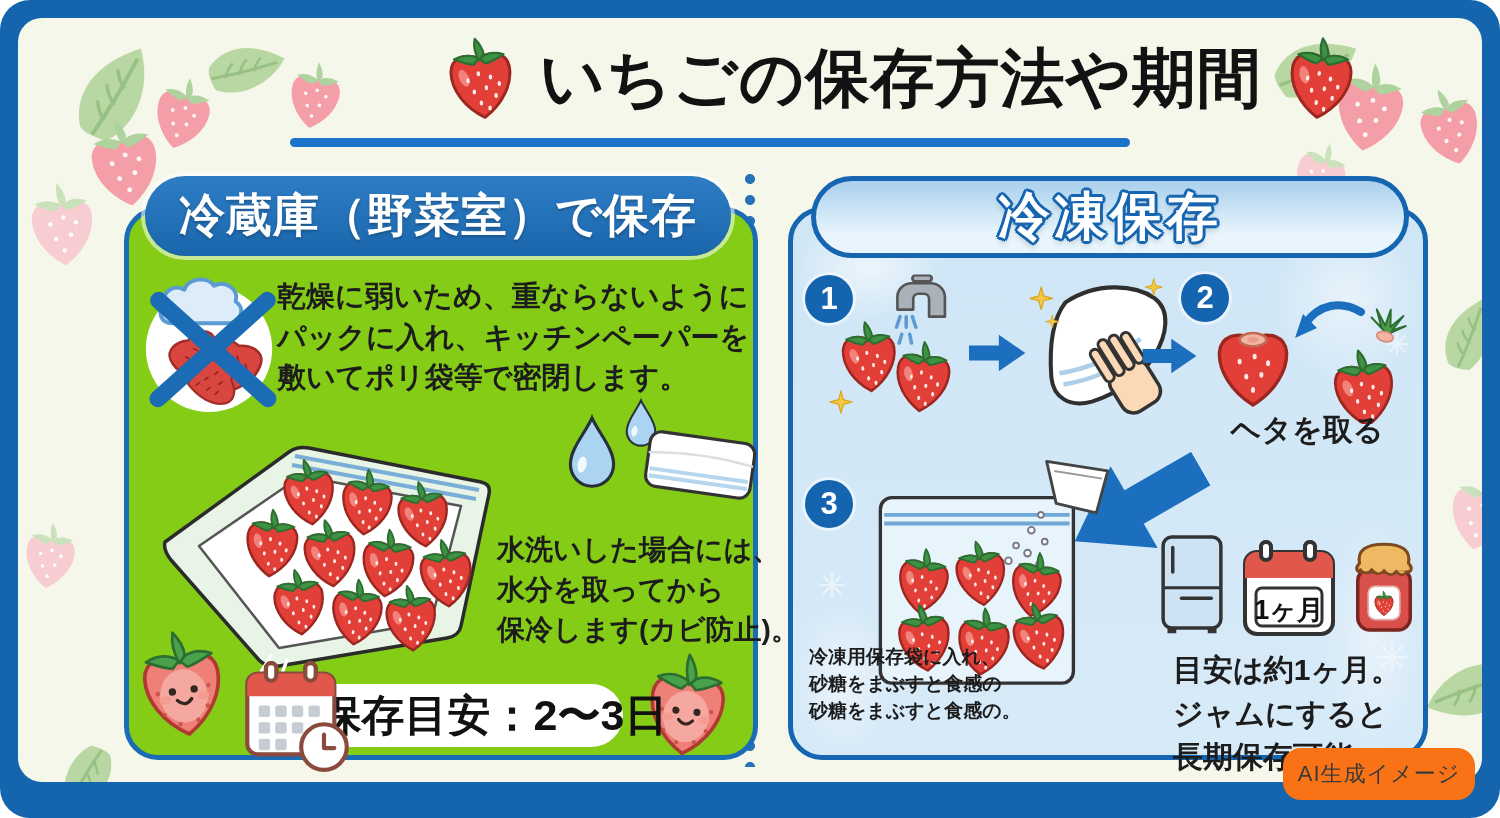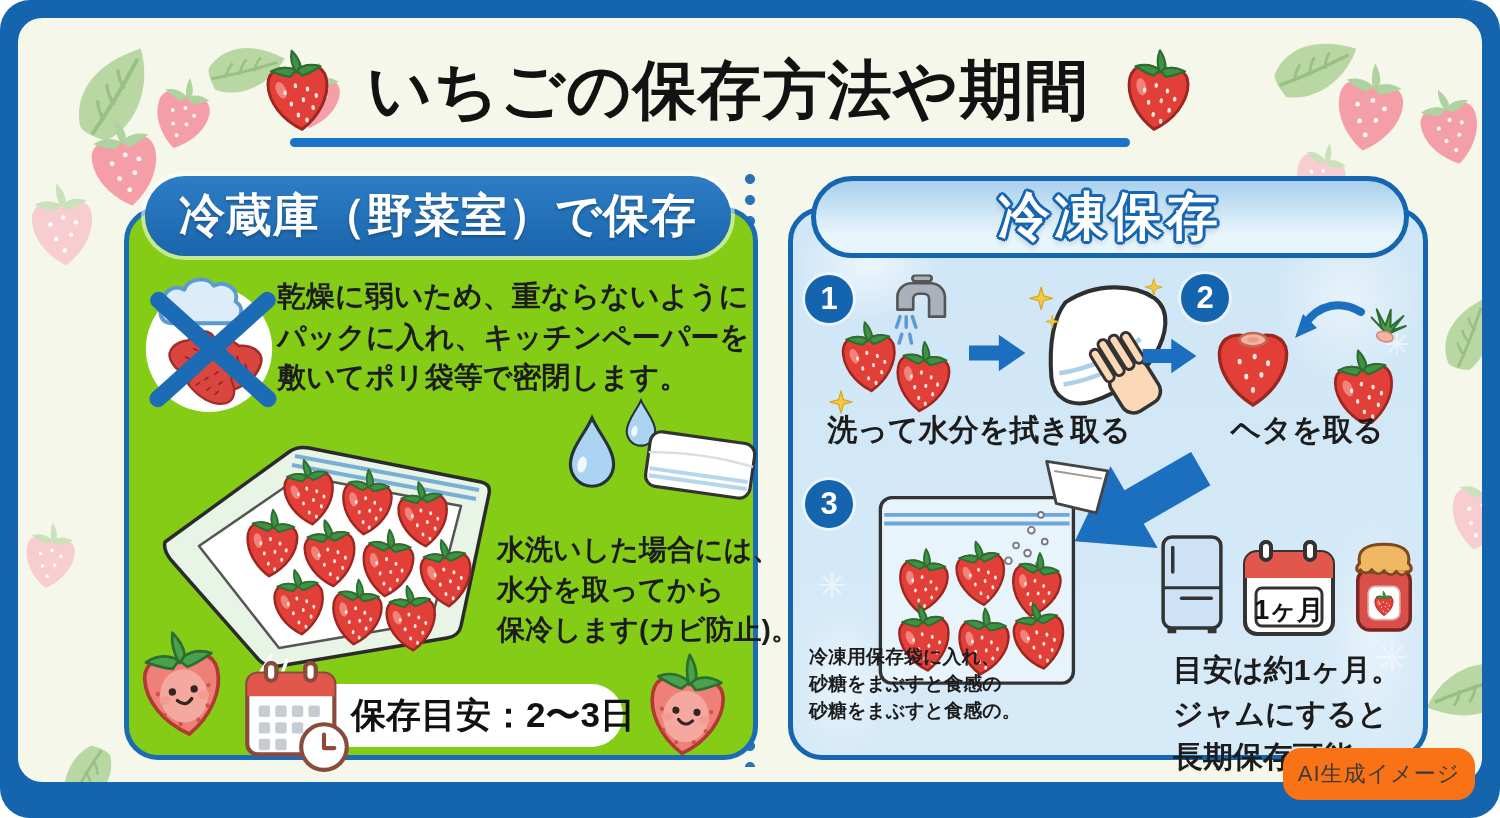--- a/index.html
+++ b/index.html
@@ -3,21 +3,21 @@
 <meta charset="utf-8">
 <style>
   html,body{margin:0;padding:0;background:#fff;}
   body{font-family:"Liberation Sans","DejaVu Sans",sans-serif;-webkit-font-smoothing:antialiased;}
   .canvas{position:relative;width:1500px;height:818px;background:#1465ad;border-radius:30px;overflow:hidden;}
   .inner{position:absolute;left:18px;top:18px;width:1464px;height:764px;background:#f6f7eb;border-radius:24px;overflow:hidden;}
   .defs{position:absolute;width:0;height:0;}
   .dec{position:absolute;pointer-events:none;}
 
   
-  .title-row{position:absolute;left:80px;top:22px;width:1260px;height:100px;display:flex;align-items:center;justify-content:center;gap:32px;}
+  .title-row{position:absolute;left:80px;top:10px;width:1260px;height:100px;display:flex;align-items:center;justify-content:flex-end;gap:22px;}
   .title-row h1{margin:0;font-size:64px;font-weight:900;color:#121212;letter-spacing:1px;white-space:nowrap;}
   .title-sb{width:74px;height:88px;}
   .title-sb.l{transform:rotate(-6deg);}
   .title-sb.r{transform:rotate(6deg);}
   .title-underline{position:absolute;left:272px;top:120px;width:840px;height:9px;background:#1b74c9;border-radius:6px;}
 
   
   .divider{position:absolute;left:726px;top:155px;width:12px;height:594px;
     background-image:radial-gradient(circle at 6px 6px,#2a72b8 4.6px,transparent 5.4px);
     background-size:12px 21px;background-repeat:repeat-y;}
@@ -45,21 +45,21 @@
   .txt{position:absolute;margin:0;font-weight:800;color:#1c1c1c;}
   .txt .ln{display:block;white-space:nowrap;}
   .intro{left:148px;top:64px;width:490px;font-size:29px;line-height:1.40;}
   .note{left:368px;top:318px;width:300px;font-size:28px;line-height:1.42;}
   .step-label{font-size:30px;text-align:center;white-space:nowrap;}
   .caption3{left:16px;top:432px;width:345px;font-size:19px;line-height:1.42;}
   .duration-right{left:380px;top:436px;width:255px;font-size:30px;line-height:1.45;}
 
   .duration-pill{position:absolute;left:176px;top:472px;width:318px;height:63px;background:#fff;border-radius:34px;
     display:flex;align-items:center;justify-content:center;padding-left:58px;box-sizing:border-box;}
-  .duration-pill span{font-size:35px;font-weight:800;color:#111;white-space:nowrap;}
+  .duration-pill span{font-size:43px;font-weight:800;color:#111;white-space:nowrap;}
 
   .step-badge{position:absolute;width:48px;height:48px;border-radius:50%;background:#1464b0;color:#fff;
     font-size:31px;font-weight:800;display:flex;align-items:center;justify-content:center;
     box-shadow:0 0 0 3px rgba(255,255,255,.5);z-index:3;}
 
   .credit-tab{position:absolute;left:1283px;top:748px;width:192px;height:52px;background:#f97316;border-radius:18px;
     display:flex;align-items:center;justify-content:center;z-index:6;}
   .credit-tab span{font-size:22px;font-weight:500;color:#3a3a3a;letter-spacing:1px;}
 </style>
 </head>
@@ -463,21 +463,20 @@
       <span>2</span>
     </div>
     <svg class="abs" style="left:418px;top:88px;width:212px;height:124px" viewBox="0 0 212 124">
       <use href="#sb-hulled" x="0" y="18" width="84" height="92"></use>
       <path d="M150,12 C130,0 108,4 94,24" stroke="#1b6fbe" stroke-width="8" fill="none" stroke-linecap="round"></path>
       <polygon points="84,38 92,14 106,28" fill="#1b6fbe"></polygon>
       <use href="#hull" x="152" y="6" width="46" height="46" transform="rotate(14 175 29)"></use>
       <use href="#sb" x="118" y="46" width="70" height="84" transform="rotate(-6 153 88)"></use>
     </svg>
 
-    <p class="txt step-label" style="left:18px;top:198px;width:336px"><span>洗って水分を拭き取る</span></p>
     <p class="txt step-label" style="left:408px;top:198px;width:212px"><span>ヘタを取る</span></p>
 
     <svg class="abs" style="left:268px;top:240px;width:150px;height:108px;transform:rotate(150deg)" viewBox="0 0 70 50">
           <use href="#arrow"></use>
         </svg>
 
     <div class="step-badge" style="left:12px;top:268px">
       <span>3</span>
     </div>
     <svg class="abs" style="left:74px;top:244px;width:258px;height:242px" viewBox="0 0 270 250">

